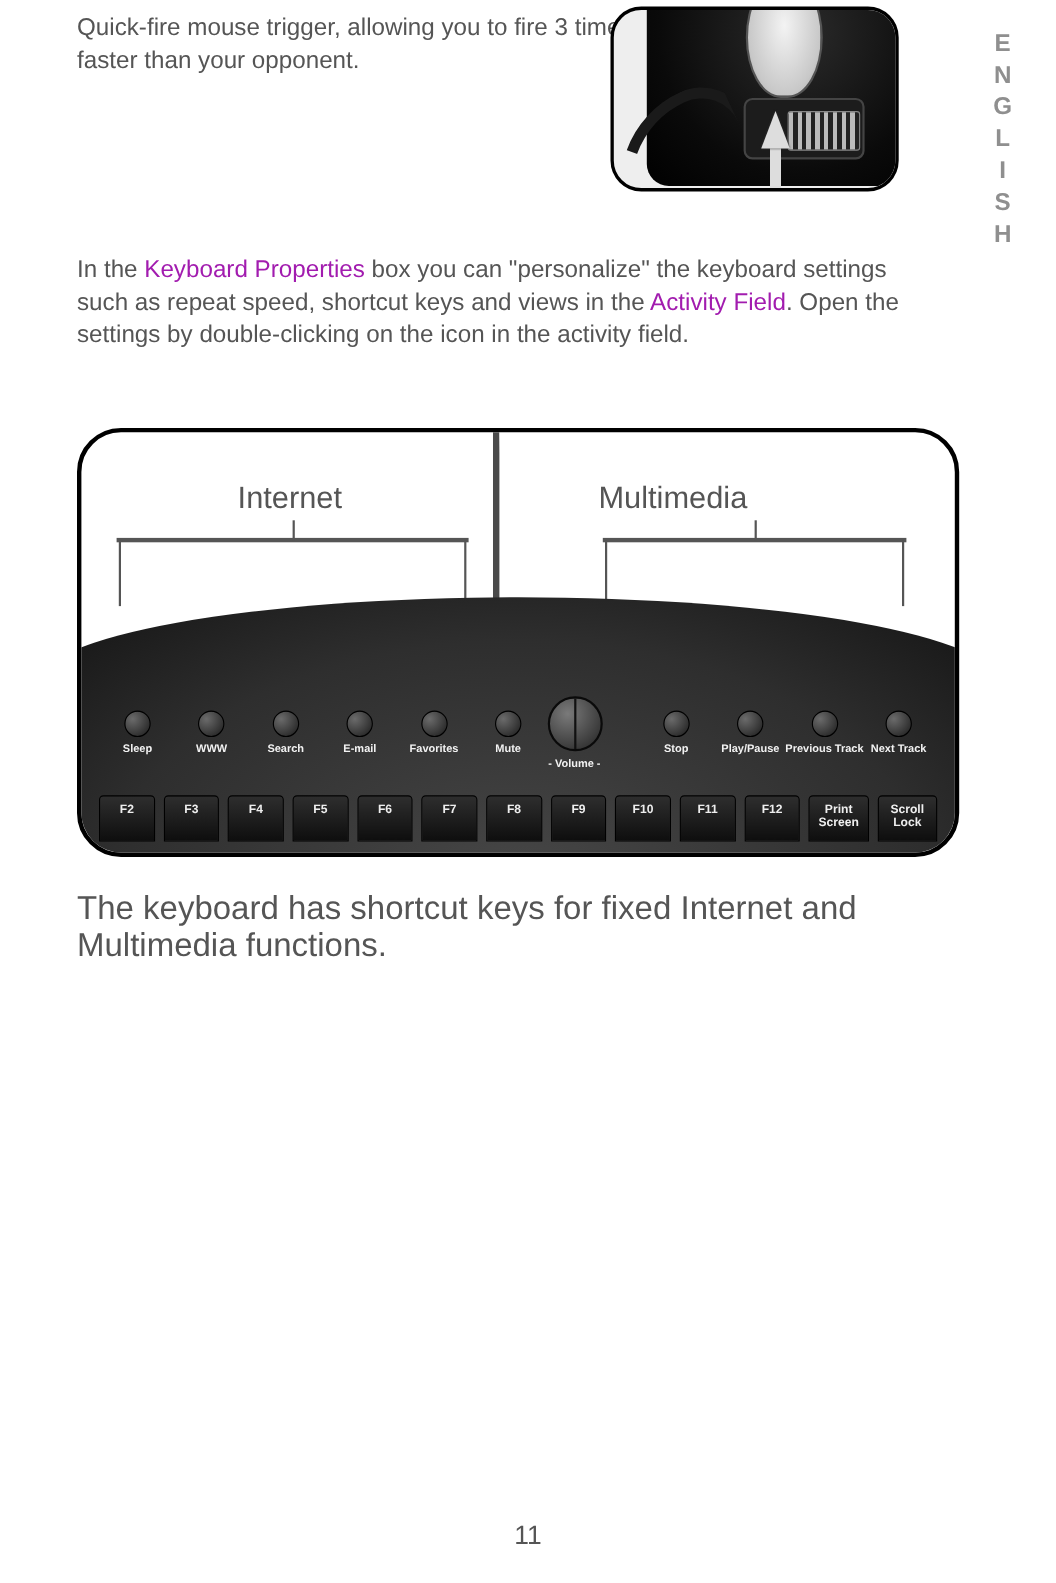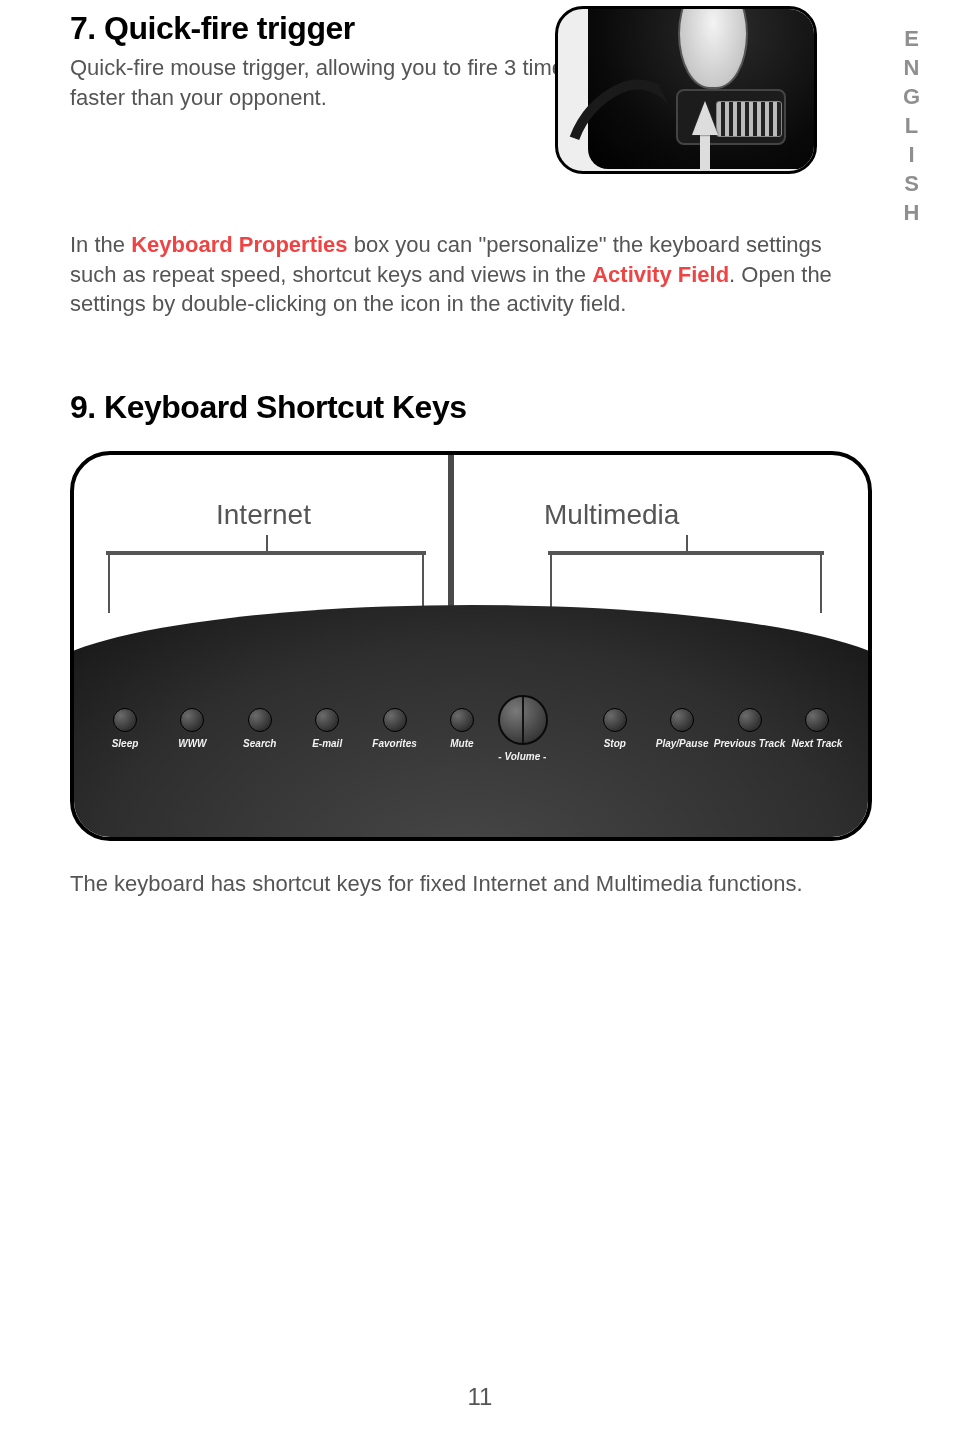--- a/index.html
+++ b/index.html
@@ -24,21 +24,21 @@
     line-height: 1.35;
     color: #555;
     max-width: 520px;
   }
   .body-text-wide {
     font-size: 22px;
     line-height: 1.35;
     color: #555;
     max-width: 780px;
   }
-  .bold-inline { font-weight: bold; color: #ef4444; }
+  .bold-inline { font-weight: normal; color: #a21caf; }
   .language-tab {
     position: absolute;
     right: 36px;
     top: 26px;
     writing-mode: vertical-rl;
     text-orientation: upright;
     font-weight: bold;
     font-size: 22px;
     letter-spacing: 4px;
     color: #8f8f8f;
@@ -164,21 +164,20 @@
   .media-row {
     position: absolute;
     top: 238px;
     left: 10px;
     right: 10px;
     height: 70px;
     display: flex;
     align-items: center;
     justify-content: space-between;
     padding: 0 10px;
-    font-style: italic;
   }
   .media-btn {
     display: flex;
     flex-direction: column;
     align-items: center;
     width: 62px;
   }
   .media-btn .circle {
     width: 24px; height: 24px;
     background: radial-gradient(circle at 30% 30%, #6b6b6b, #1a1a1a);
@@ -233,32 +232,31 @@
     color: #eee;
     font-size: 11px;
     font-weight: bold;
     text-align: center;
     padding-top: 6px;
     line-height: 1.1;
   }
   .fkey.wide { width: 58px; }
 
   .footer-text {
-    font-size: 22px;
+    font-size: 30px;
     color: #555;
     margin-top: 4px;
   }
 </style>
 </head>
 <body>
 
 <div class="language-tab">ENGLISH</div>
 
 <div class="section" style="min-height:180px;">
-  <h2 class="heading">7. Quick-fire trigger</h2>
   <p class="body-text">Quick-fire mouse trigger, allowing you to fire 3 times faster than your opponent.</p>
 </div>
 
 <div class="fig-mouse">
   <div class="mouse-body"></div>
   <div class="scroll"></div>
   <div class="connector-area">
     <div class="grille"></div>
   </div>
   <div class="cable"></div>
@@ -266,21 +264,20 @@
   <div class="arrow-head"></div>
 </div>
 
 <div class="section" style="margin-top:40px;">
   <p class="body-text-wide">
     <span>In the </span><span class="bold-inline">Keyboard Properties</span><span> box you can "personalize" the keyboard settings such as repeat speed, shortcut keys and views in the </span><span class="bold-inline">Activity Field</span><span>. Open the settings by double-clicking on the icon in the activity field.</span>
   </p>
 </div>
 
 <div class="section" style="margin-top:70px;">
-  <h2 class="heading">9. Keyboard Shortcut Keys</h2>
 
   <div class="fig-kbd">
     <div class="kbd-label left">Internet</div>
     <div class="kbd-label right">Multimedia</div>
 
     <div class="bracket h1">
       <div class="v" style="left:0"></div>
       <div class="v" style="right:0"></div>
       <div class="v" style="left:50%; top:-18px; height:18px"></div>
     </div>
@@ -334,18 +331,33 @@
       <div class="media-btn">
           <div class="circle"></div>
           <div class="lbl">Previous Track</div>
         </div>
       <div class="media-btn">
           <div class="circle"></div>
           <div class="lbl">Next Track</div>
         </div>
     </div>
 
+    <div class="fkey-row">
+      <div class="fkey">F2</div>
+      <div class="fkey">F3</div>
+      <div class="fkey">F4</div>
+      <div class="fkey">F5</div>
+      <div class="fkey">F6</div>
+      <div class="fkey">F7</div>
+      <div class="fkey">F8</div>
+      <div class="fkey">F9</div>
+      <div class="fkey">F10</div>
+      <div class="fkey">F11</div>
+      <div class="fkey">F12</div>
+      <div class="fkey wide">Print Screen</div>
+      <div class="fkey wide">Scroll Lock</div>
+    </div>
   </div>
 
   <p class="footer-text">The keyboard has shortcut keys for fixed Internet and Multimedia functions.</p>
 </div>
 
 <div class="page-number">11</div>
 
 </body></html>

